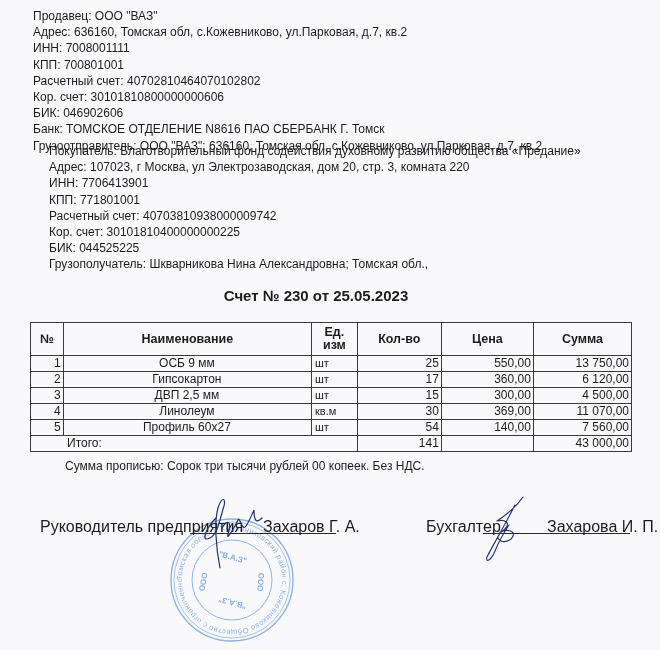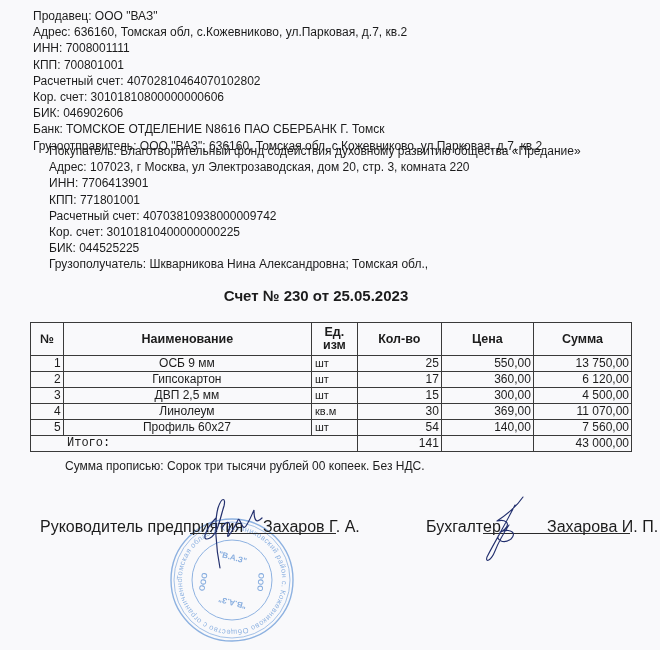--- a/index.html
+++ b/index.html
@@ -39,21 +39,21 @@
   }
   table.items td.num { text-align: right; padding-right: 2px; }
   table.items td.name { text-align: center; padding-left: 2px; }
   table.items td.unit { font-size: 11px; margin-top: 42px; }
   .c-no { width: 26px; }
   .c-name { width: 244px; }
   .c-unit { width: 39px; }
   .c-qty { width: 78px; }
   .c-price { width: 86px; }
   .c-sum { width: 92px; }
-  tr.total td.label { padding-left: 36px; text-align: left; font-family: Liberation Mono, monospace; }
+  tr.total td.label { padding-left: 36px; text-align: left; }
   .words {
     position: absolute; left: 33px; top: 459px; font-size: 12px; margin-left: 32px;
   }
   .sig-label, .sig-name {
     position: absolute; font-size: 16px; top: 518px;
   }
   .sig-line {
     position: absolute; height: 0; border-top: 1px solid #2a2a2a; top: 533px;
   }
   .stamp { position: absolute; left: 168px; top: 516px; width: 128px; height: 128px; }

